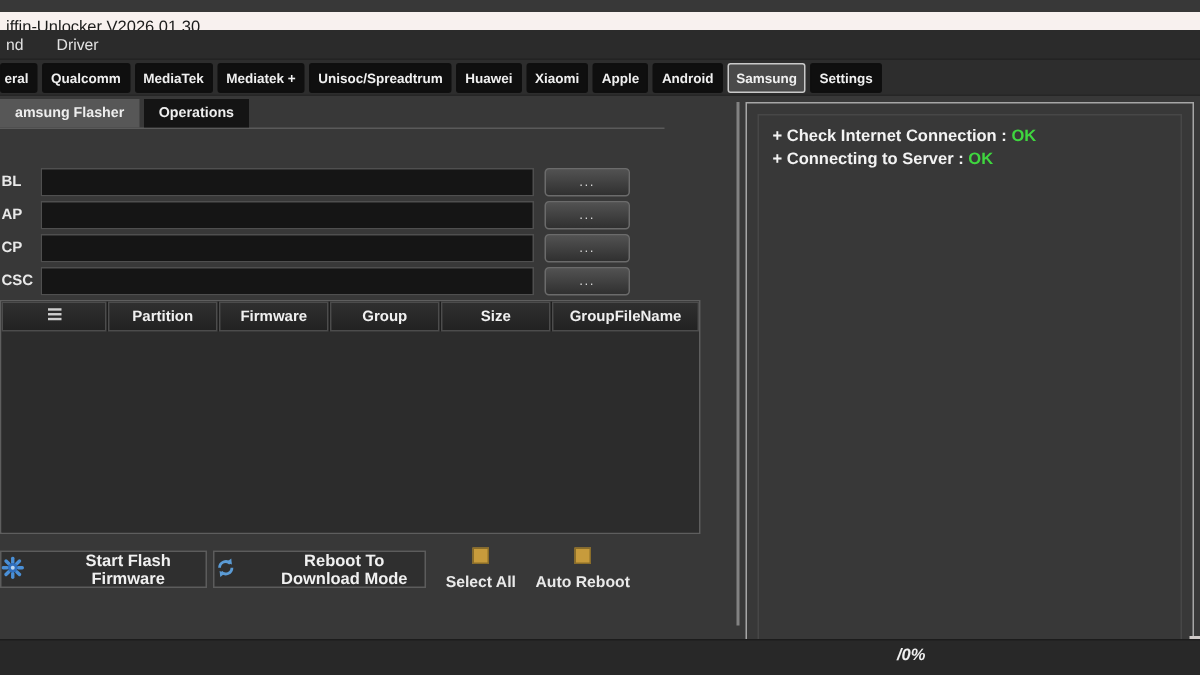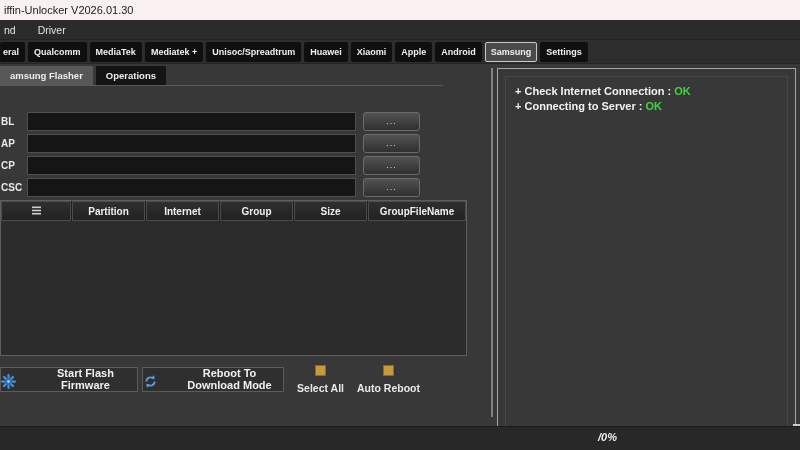--- a/index.html
+++ b/index.html
@@ -1,21 +1,21 @@
 <!DOCTYPE html>
 <html><head>
 <meta charset="utf-8">
 <style>
   * { box-sizing: border-box; margin: 0; padding: 0; }
   html,body { width:800px; height:450px; overflow:hidden; }
   body { font-family:"Liberation Sans", sans-serif; background:#383838; position:relative; }
   .app { position:absolute; inset:0; background:#383838; overflow:hidden; }
 
   
-  .titlebar { position:absolute; left:0; top:0; right:0; height:20px; background:#f8f1ef;
+  .titlebar { position:absolute; left:0; top:8px; right:0; height:20px; background:#f8f1ef;
               color:#1b1b1b; font-size:11px; line-height:20px; padding-left:4px; }
 
   
   .menubar { position:absolute; left:0; top:20px; right:0; height:20px; background:#2b2b2b;
              border-bottom:1px solid #232323; display:flex; align-items:center; gap:16px;
              color:#e2e2e2; font-size:10.5px; padding-left:1px; }
   .menu-item { padding:2px 3px; white-space:nowrap; }
 
   
   .tabstrip { position:absolute; left:0; top:40px; right:0; height:24px; background:#2d2d2d;
@@ -44,21 +44,21 @@
   .ftable { margin-top:0; border:1px solid #5e5e5e; width:467px; background:#2c2c2c; }
   .thead { display:flex; height:20px; background:#1d1d1d; }
   .th { background:linear-gradient(#2f2f2f,#222222); border:1px solid #4c4c4c; color:#f0f0f0;
         font-size:10px; font-weight:bold; display:flex; align-items:center; justify-content:center;
         height:20px; margin-right:1px; }
   .th:last-child { margin-right:0; }
   .tbody { height:134px; background:#2c2c2c; }
 
   .actions { display:flex; align-items:center; margin-top:9px; }
   .big-btn { height:25px; background:#2f2f2f; border:1px solid #5c5c5c; color:#f0f0f0;
-             font-size:11px; font-weight:bold; display:flex; align-items:flex-end; justify-content:center;
+             font-size:11px; font-weight:bold; display:flex; align-items:center; justify-content:center;
              gap:18px; font-family:"Liberation Sans", sans-serif; }
   .btn-start { width:163px; }
   .btn-reboot { width:168px; margin-left:4px; }
   .chk { display:flex; align-items:center; gap:6px; margin-left:13px;flex-direction:column; }
   .chk-box { width:11px; height:11px; background:#c79b3c; border:1px solid #8a6d29; display:inline-block; }
   .chk-label { font-size:10.5px; font-weight:bold; color:#e9e9e9; white-space:nowrap; }
 
   
   .splitter { position:absolute; left:491px; top:68px; width:2px; height:349px; background:#828282; }
   .right-panel { position:absolute; left:497px; top:68px; width:299px; height:399px;
@@ -146,21 +146,21 @@
               <svg width="11" height="11" viewBox="0 0 11 11">
                   <g fill="#cfcfcf">
                     <rect x="1" y="1.5" width="9" height="1.6"></rect>
                     <rect x="1" y="4.7" width="9" height="1.6"></rect>
                     <rect x="1" y="7.9" width="9" height="1.6"></rect>
                   </g>
                 </svg>
             </span>
           </div>
           <div class="th" style="width:73px;">Partition</div>
-          <div class="th" style="width:73px;">Internet</div>
+          <div class="th" style="width:73px;">Firmware</div>
           <div class="th" style="width:73px;">Group</div>
           <div class="th" style="width:73px;">Size</div>
           <div class="th" style="flex:1;">GroupFileName</div>
         </div>
         <div class="tbody"></div>
       </div>
 
       <div class="actions">
         <button class="big-btn btn-start">
           <span>

